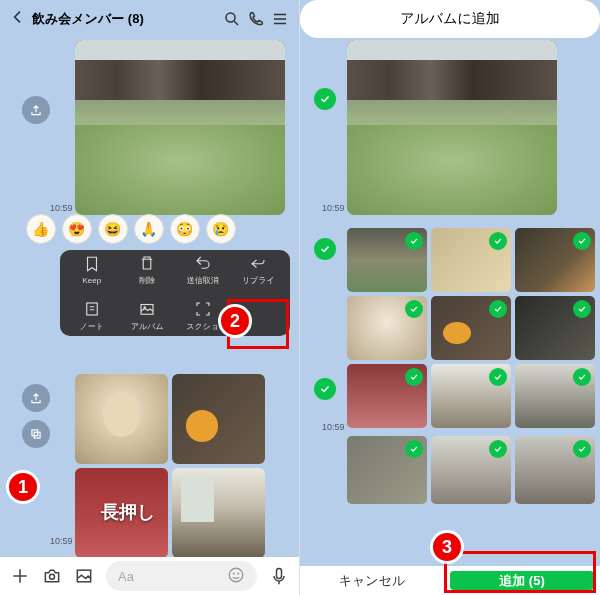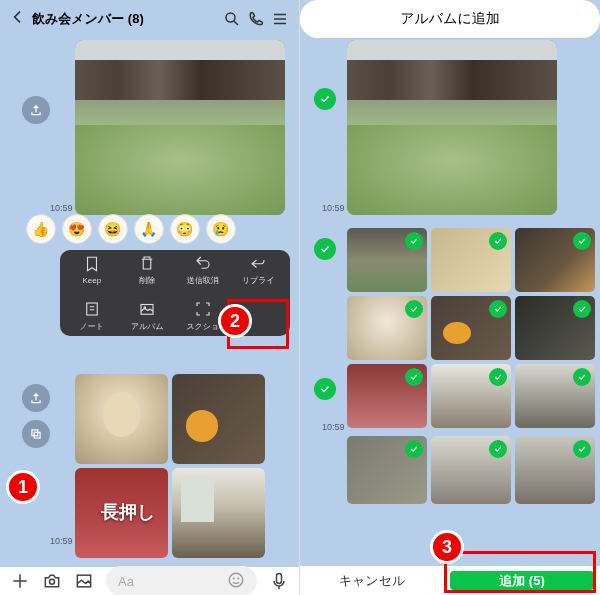--- a/index.html
+++ b/index.html
@@ -36,21 +36,21 @@
   .t-food1 { background: radial-gradient(circle at 50% 40%, #f0e8d8 0%, #d8c8a8 40%, #a89878 100%); }
   .t-food1::after{content:"";position:absolute;left:30%;top:20%;width:40%;height:50%;background:#e8d8b8;border-radius:50%;}
   .t-food2 { background: linear-gradient(135deg,#4a4038 0%,#6a5a48 100%); }
   .t-food2::after{content:"";position:absolute;left:15%;top:40%;width:35%;height:35%;background:#e8a030;border-radius:50%;}
   .t-room1 { background: linear-gradient(to bottom,#8a3838 0%,#a85858 60%,#c87878 100%); }
   .t-room1 .overlay{position:absolute;inset:0;background:rgba(200,40,40,0.35);}
   .t-room2 { background: linear-gradient(to bottom,#e8e8e0 0%,#c8c0b0 40%,#6a6050 100%); }
   .t-room2::before{content:"";position:absolute;left:10%;top:10%;width:35%;height:50%;background:#d8e0d8;}
   .longpress { position:absolute; color:#fff; font-size:18px; font-weight:600; text-shadow:0 1px 3px rgba(0,0,0,0.6); left:26px; top:32px; }
   
-  .input-bar { position:absolute; bottom:0; left:0; right:0; height:28px; background:#fff; display:flex; align-items:center; padding:0 10px; gap:12px; }
+  .input-bar { position:absolute; bottom:0; left:0; right:0; height:38px; background:#fff; display:flex; align-items:center; padding:0 10px; gap:12px; }
   .input-bar .bico { width:20px; height:20px; display:flex; align-items:center; justify-content:center; }
   .input-bar .bico svg { width:20px; height:20px; stroke:#444; fill:none; stroke-width:1.8; }
   .input-field { flex:1; background:#f0f0f0; border-radius:16px; height:30px; display:flex; align-items:center; padding:0 12px; color:#aaa; font-size:13px; justify-content:space-between; }
   
   .header-r { height:38px; background:#fff; display:flex; align-items:center; justify-content:center; font-size:14px; font-weight:500;border-radius:18px; }
   .picker-body { height:512px; background:#b6ceea; position:relative; padding-top:2px; }
   .big-photo-r { margin-left:47px; width:210px; height:175px; border-radius:8px; position:relative; overflow:hidden; background: linear-gradient(to bottom, #6a7a6a 0%, #8a9a7a 30%, #a8c08a 55%, #7aa060 100%); }
   .check { position:absolute; width:22px; height:22px; border-radius:50%; background:#0bc24a; display:flex; align-items:center; justify-content:center; }
   .check svg { width:12px; height:12px; stroke:#fff; fill:none; stroke-width:3; }
   .grid-r { position:absolute; left:47px; top:190px; width:248px; display:grid; grid-template-columns:repeat(3,1fr); gap:4px; }

